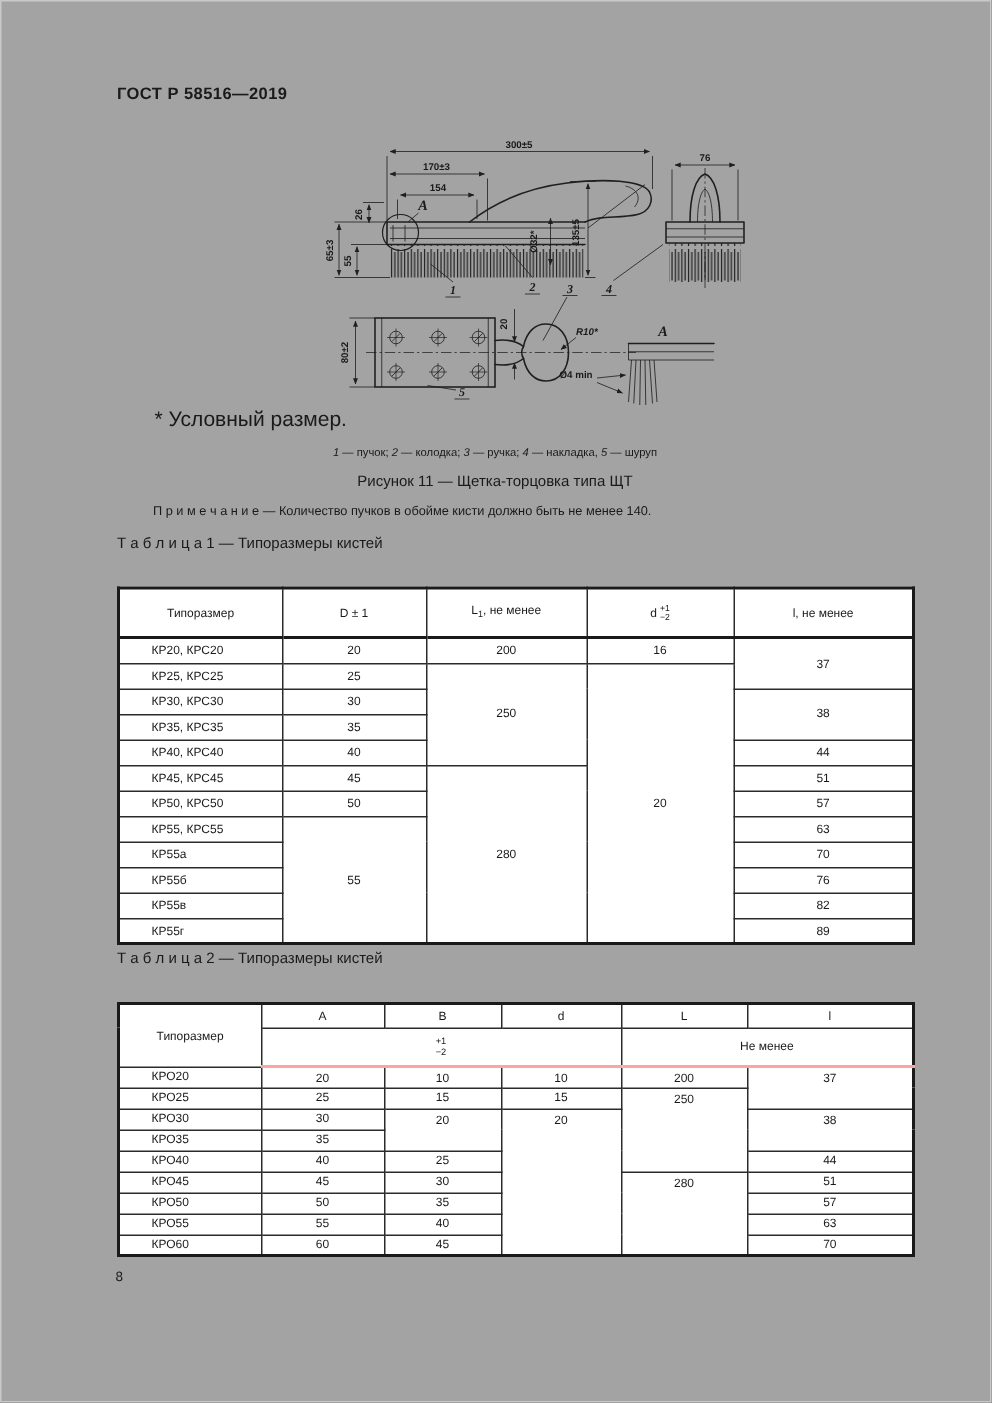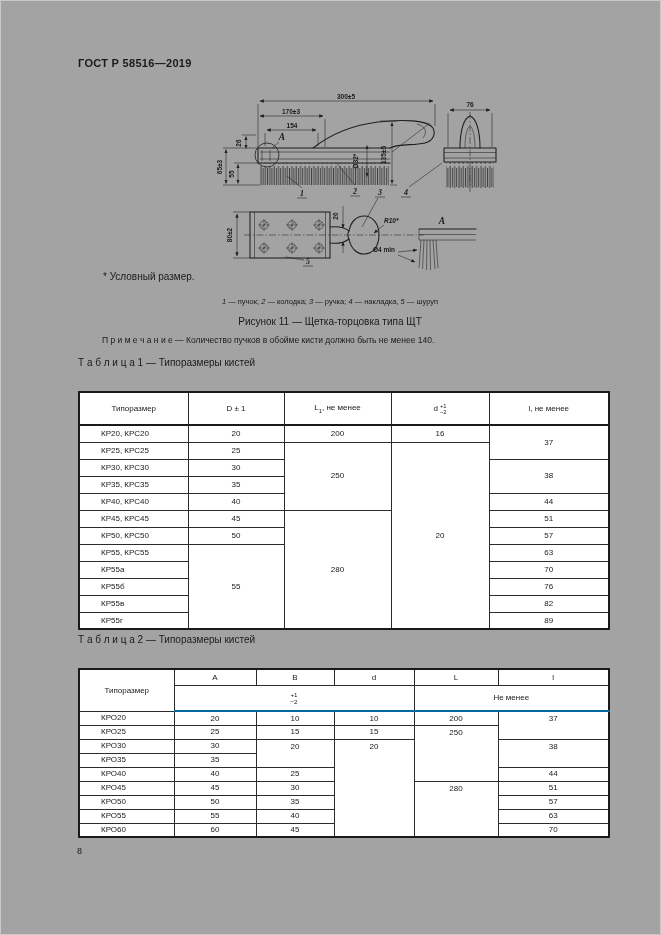--- a/index.html
+++ b/index.html
@@ -3,36 +3,36 @@
 <meta charset="utf-8">
 <style>
   html,body{margin:0;padding:0;background:#888;}
   .doc{
     position:relative;width:661px;height:935px;background:#a3a3a3;margin:0 auto;
     font-family:"Liberation Sans",sans-serif;color:#1a1a1a;overflow:hidden;
     box-shadow:inset 0 0 0 1px #c9c9c9;
   }
   .std-header{position:absolute;left:78px;top:57px;font-size:11px;font-weight:bold;letter-spacing:.3px;}
   .drawing{position:absolute;left:216px;top:88px;width:334px;height:190px;}
-  .footnote{position:absolute;left:103px;top:271px;font-size:10px;}
+  .footnote{position:absolute;left:103px;top:271px;font-size:14px;}
   .legend{position:absolute;left:70px;top:297px;width:520px;text-align:center;font-size:7.5px;}
   .legend i{font-style:italic;}
   .fig-caption{position:absolute;left:70px;top:316px;width:520px;text-align:center;font-size:10px;}
   .note{position:absolute;left:102px;top:335px;width:480px;font-size:8.5px;}
   .tbl-title{position:absolute;left:78px;font-size:10px;}
   .tt1{top:357px;} .tt2{top:634px;}
   .units{position:absolute;left:78px;width:530px;text-align:left;font-size:8px;margin-top:16px;}
   .un1{top:377px;} .un2{top:655px;}
   table{position:absolute;left:78px;border-collapse:collapse;table-layout:fixed;width:530px;background:#fff;}
   .t1{top:391px;} .t2{top:668px;}
   td,th{border:1px solid #2b2b2b;font-size:8px;font-weight:normal;text-align:center;padding:1px 2px;line-height:1.15;}
   table{border:2px solid #1a1a1a;}
   thead th{border-bottom:2px solid #1a1a1a;}
   .t2 thead tr:first-child th{border-bottom:1px solid #2b2b2b;}
-  .t2 thead tr:last-child th{border-bottom:2px solid #0369a1;}
+  .t2 thead tr:last-child th{border-bottom:2px solid #fca5a5;}
   .t1 tbody tr{height:17px;} .t1 thead tr{height:33px;}
   .t2 tbody tr{height:14px;}
   .t2 thead tr:first-child{height:16px;} .t2 thead tr:last-child{height:26px;}
   .name{text-align:left;padding-left:21px;}
   .t2 tbody td[rowspan]{vertical-align:top;padding-top:2px;}
   sub.s1{font-size:6px;}
   .stack{display:inline-flex;flex-direction:column;font-size:5.8px;line-height:6px;margin-left:2px;vertical-align:middle;text-align:left;}
   .stack2{font-size:6.2px;line-height:7px;}
   .stack2 span{display:block;}
   .page-num{position:absolute;left:77px;top:846px;font-size:9px;}

